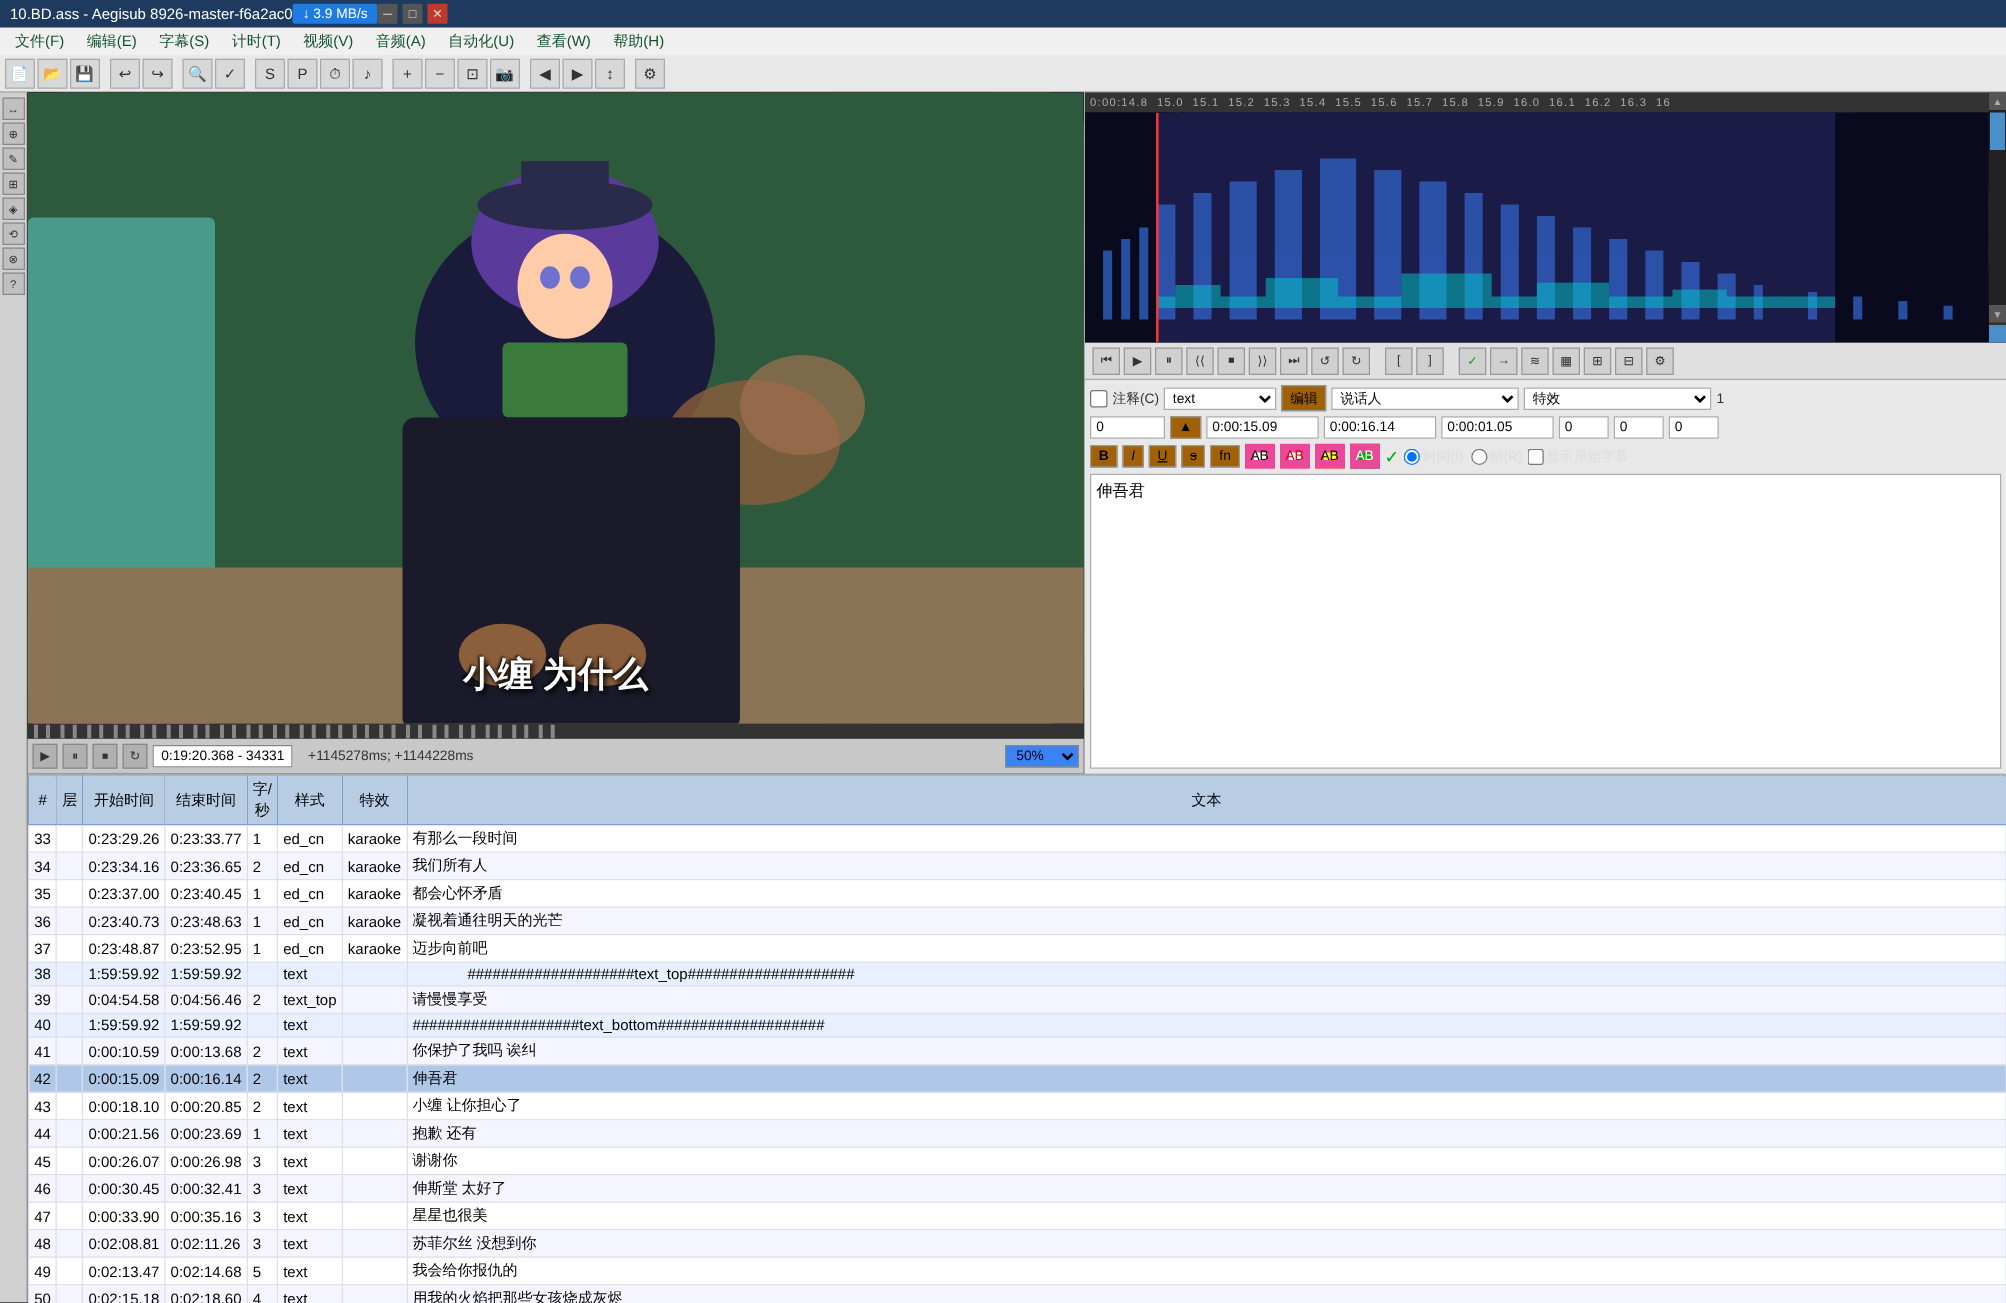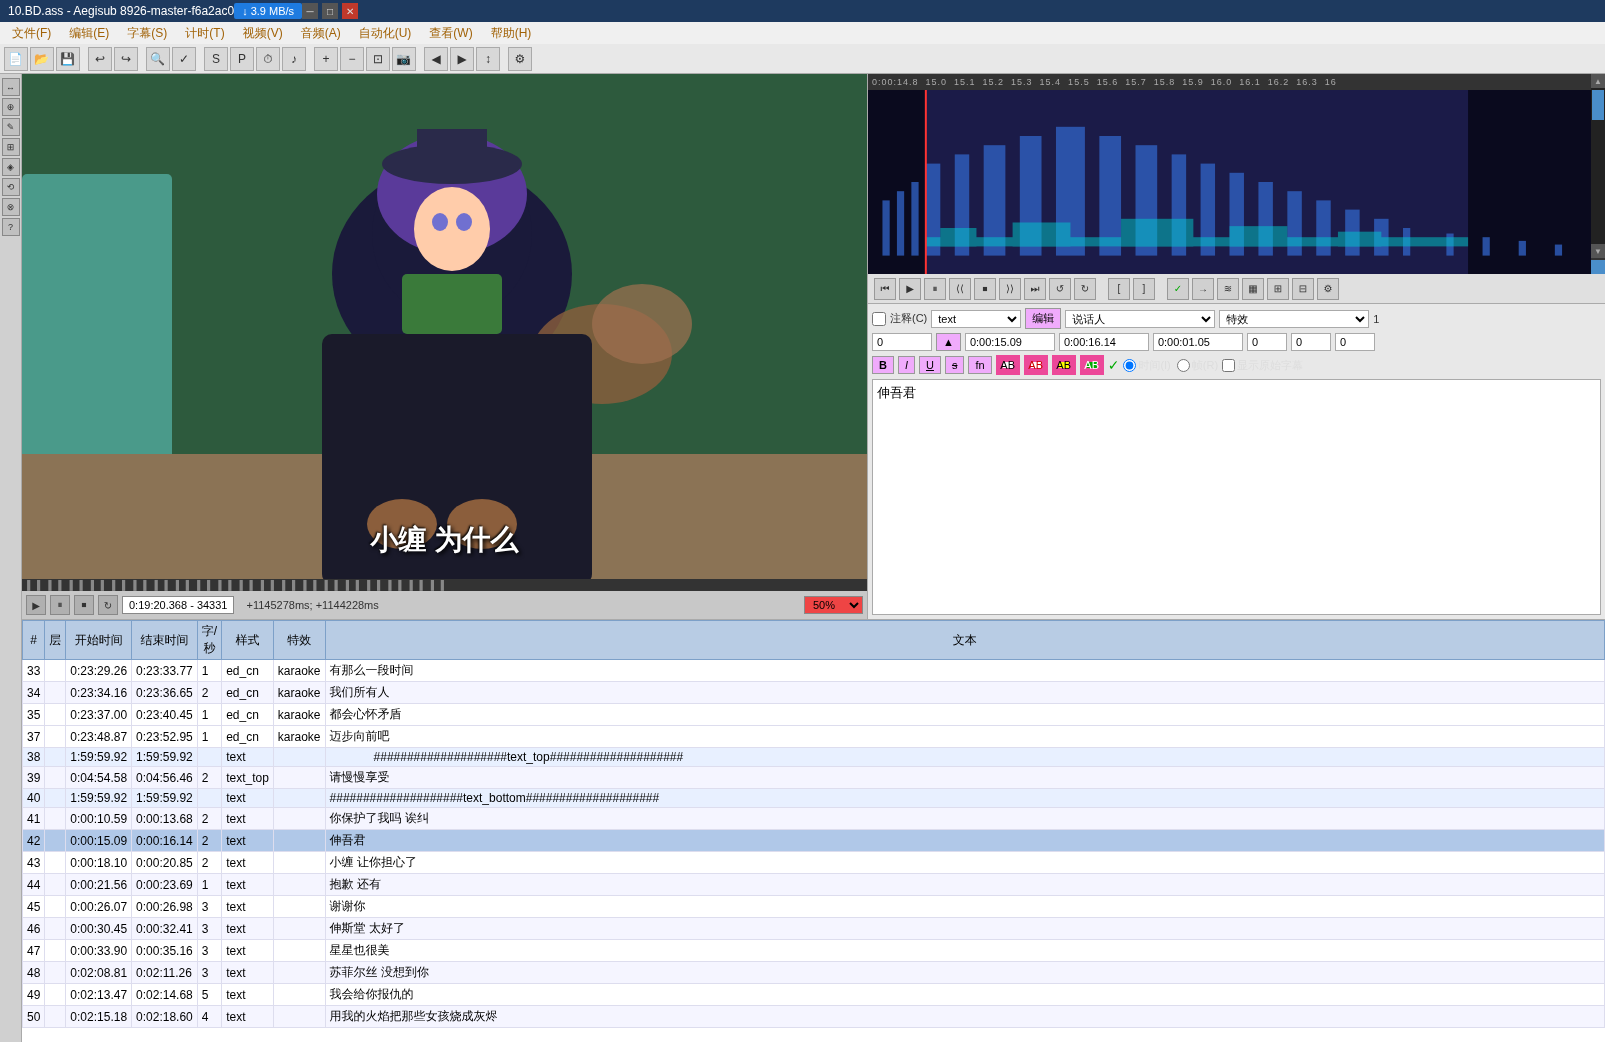--- a/index.html
+++ b/index.html
@@ -46,21 +46,21 @@
       display: flex;
       align-items: center;
       padding: 0 4px;
       color: #000;
       font-size: 12px;
       gap: 2px;
     }
     .menu-item {
       padding: 2px 8px;
       cursor: pointer;
-      color: #a16207;
+      color: #14532d;
     }
 
     
     #toolbar {
       height: 30px;
       background: #e8e8e8;
       display: flex;
       align-items: center;
       padding: 0 4px;
       gap: 2px;
@@ -182,21 +182,21 @@
     #offset-display {
       font-size: 11px;
       color: #333;
       flex: 1;
       padding: 0 8px;
     }
     #zoom-select {
       font-size: 11px;
       padding: 1px 4px;
       border: 1px solid #888;
-      background: #ef4444;
+      background: #3b82f6;
     }
 
     
     #right-panel {
       flex: 1;
       background: #e8e8e8;
       display: flex;
       flex-direction: column;
       border-left: 1px solid #aaa;
     }
@@ -323,21 +323,21 @@
       padding: 1px 2px;
       font-size: 11px;
       color: #000;
     }
     .edit-small { width: 60px; }
     .edit-medium { width: 90px; }
     .edit-large { width: 150px; }
     .edit-number { width: 40px; }
     .edit-btn {
       padding: 2px 6px;
-      background: #f0abfc;
+      background: #a16207;
       border: 1px solid #999;
       font-size: 11px;
       cursor: pointer;
       color: #000;
     }
     .edit-btn-bold { font-weight: bold; }
     .edit-btn-italic { font-style: italic; }
     .edit-btn-underline { text-decoration: underline; }
     .edit-btn-strike { text-decoration: line-through; }
     .edit-color-btn {
@@ -727,20 +727,30 @@
             <tr class="row-normal">
               <td>35</td>
               <td></td>
               <td>0:23:37.00</td>
               <td>0:23:40.45</td>
               <td>1</td>
               <td>ed_cn</td>
               <td>karaoke</td>
               <td style="max-width: 600px;">都会心怀矛盾</td>
             </tr>
+            <tr class="row-alt">
+              <td>36</td>
+              <td></td>
+              <td>0:23:40.73</td>
+              <td>0:23:48.63</td>
+              <td>1</td>
+              <td>ed_cn</td>
+              <td>karaoke</td>
+              <td style="max-width: 600px;">凝视着通往明天的光芒</td>
+            </tr>
             <tr class="row-normal">
               <td>37</td>
               <td></td>
               <td>0:23:48.87</td>
               <td>0:23:52.95</td>
               <td>1</td>
               <td>ed_cn</td>
               <td>karaoke</td>
               <td style="max-width: 600px;">迈步向前吧</td>
             </tr>

